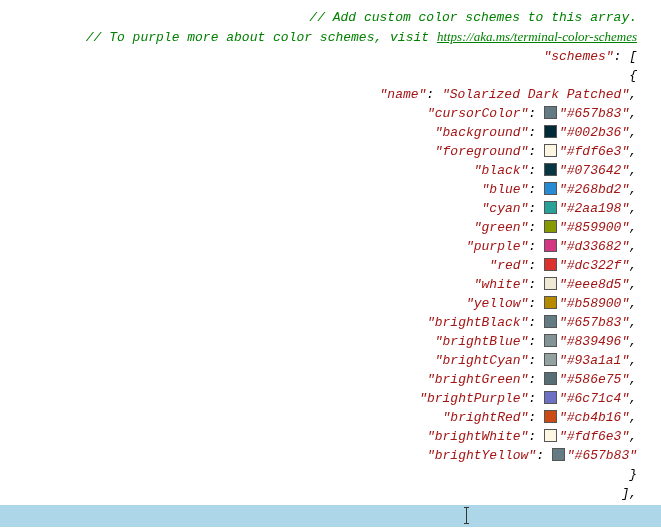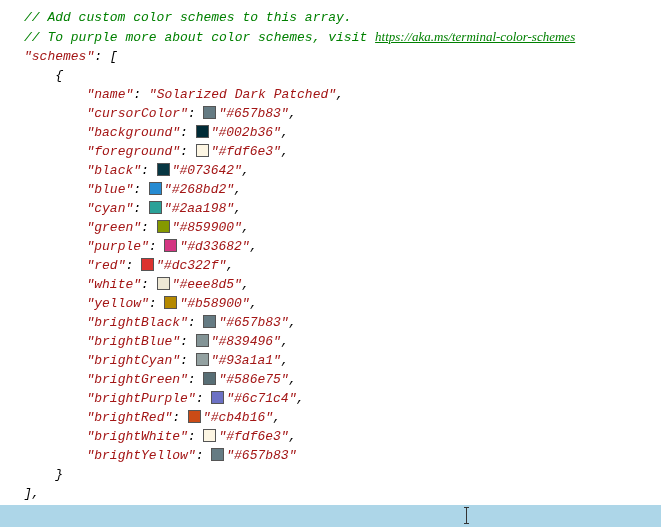--- a/index.html
+++ b/index.html
@@ -5,21 +5,21 @@
   body {
     margin: 0;
     padding: 8px 24px;
     font-family: Consolas, 'Courier New', monospace;
     font-size: 13px;
     line-height: 19px;
     background: #ffffff;
     color: #000;
     font-style: italic;
   }
-  .line { white-space: pre; }
+  .line { white-space: pre; text-align: right; }
   .comment { color: #008000; }
   .key { color: #a31515; }
   .value { color: #a31515; }
   .punct { color: #000; }
   .link {
     color: #008000;
     text-decoration: underline;
     font-family: Liberation Serif, serif;
   }
   .swatch {

